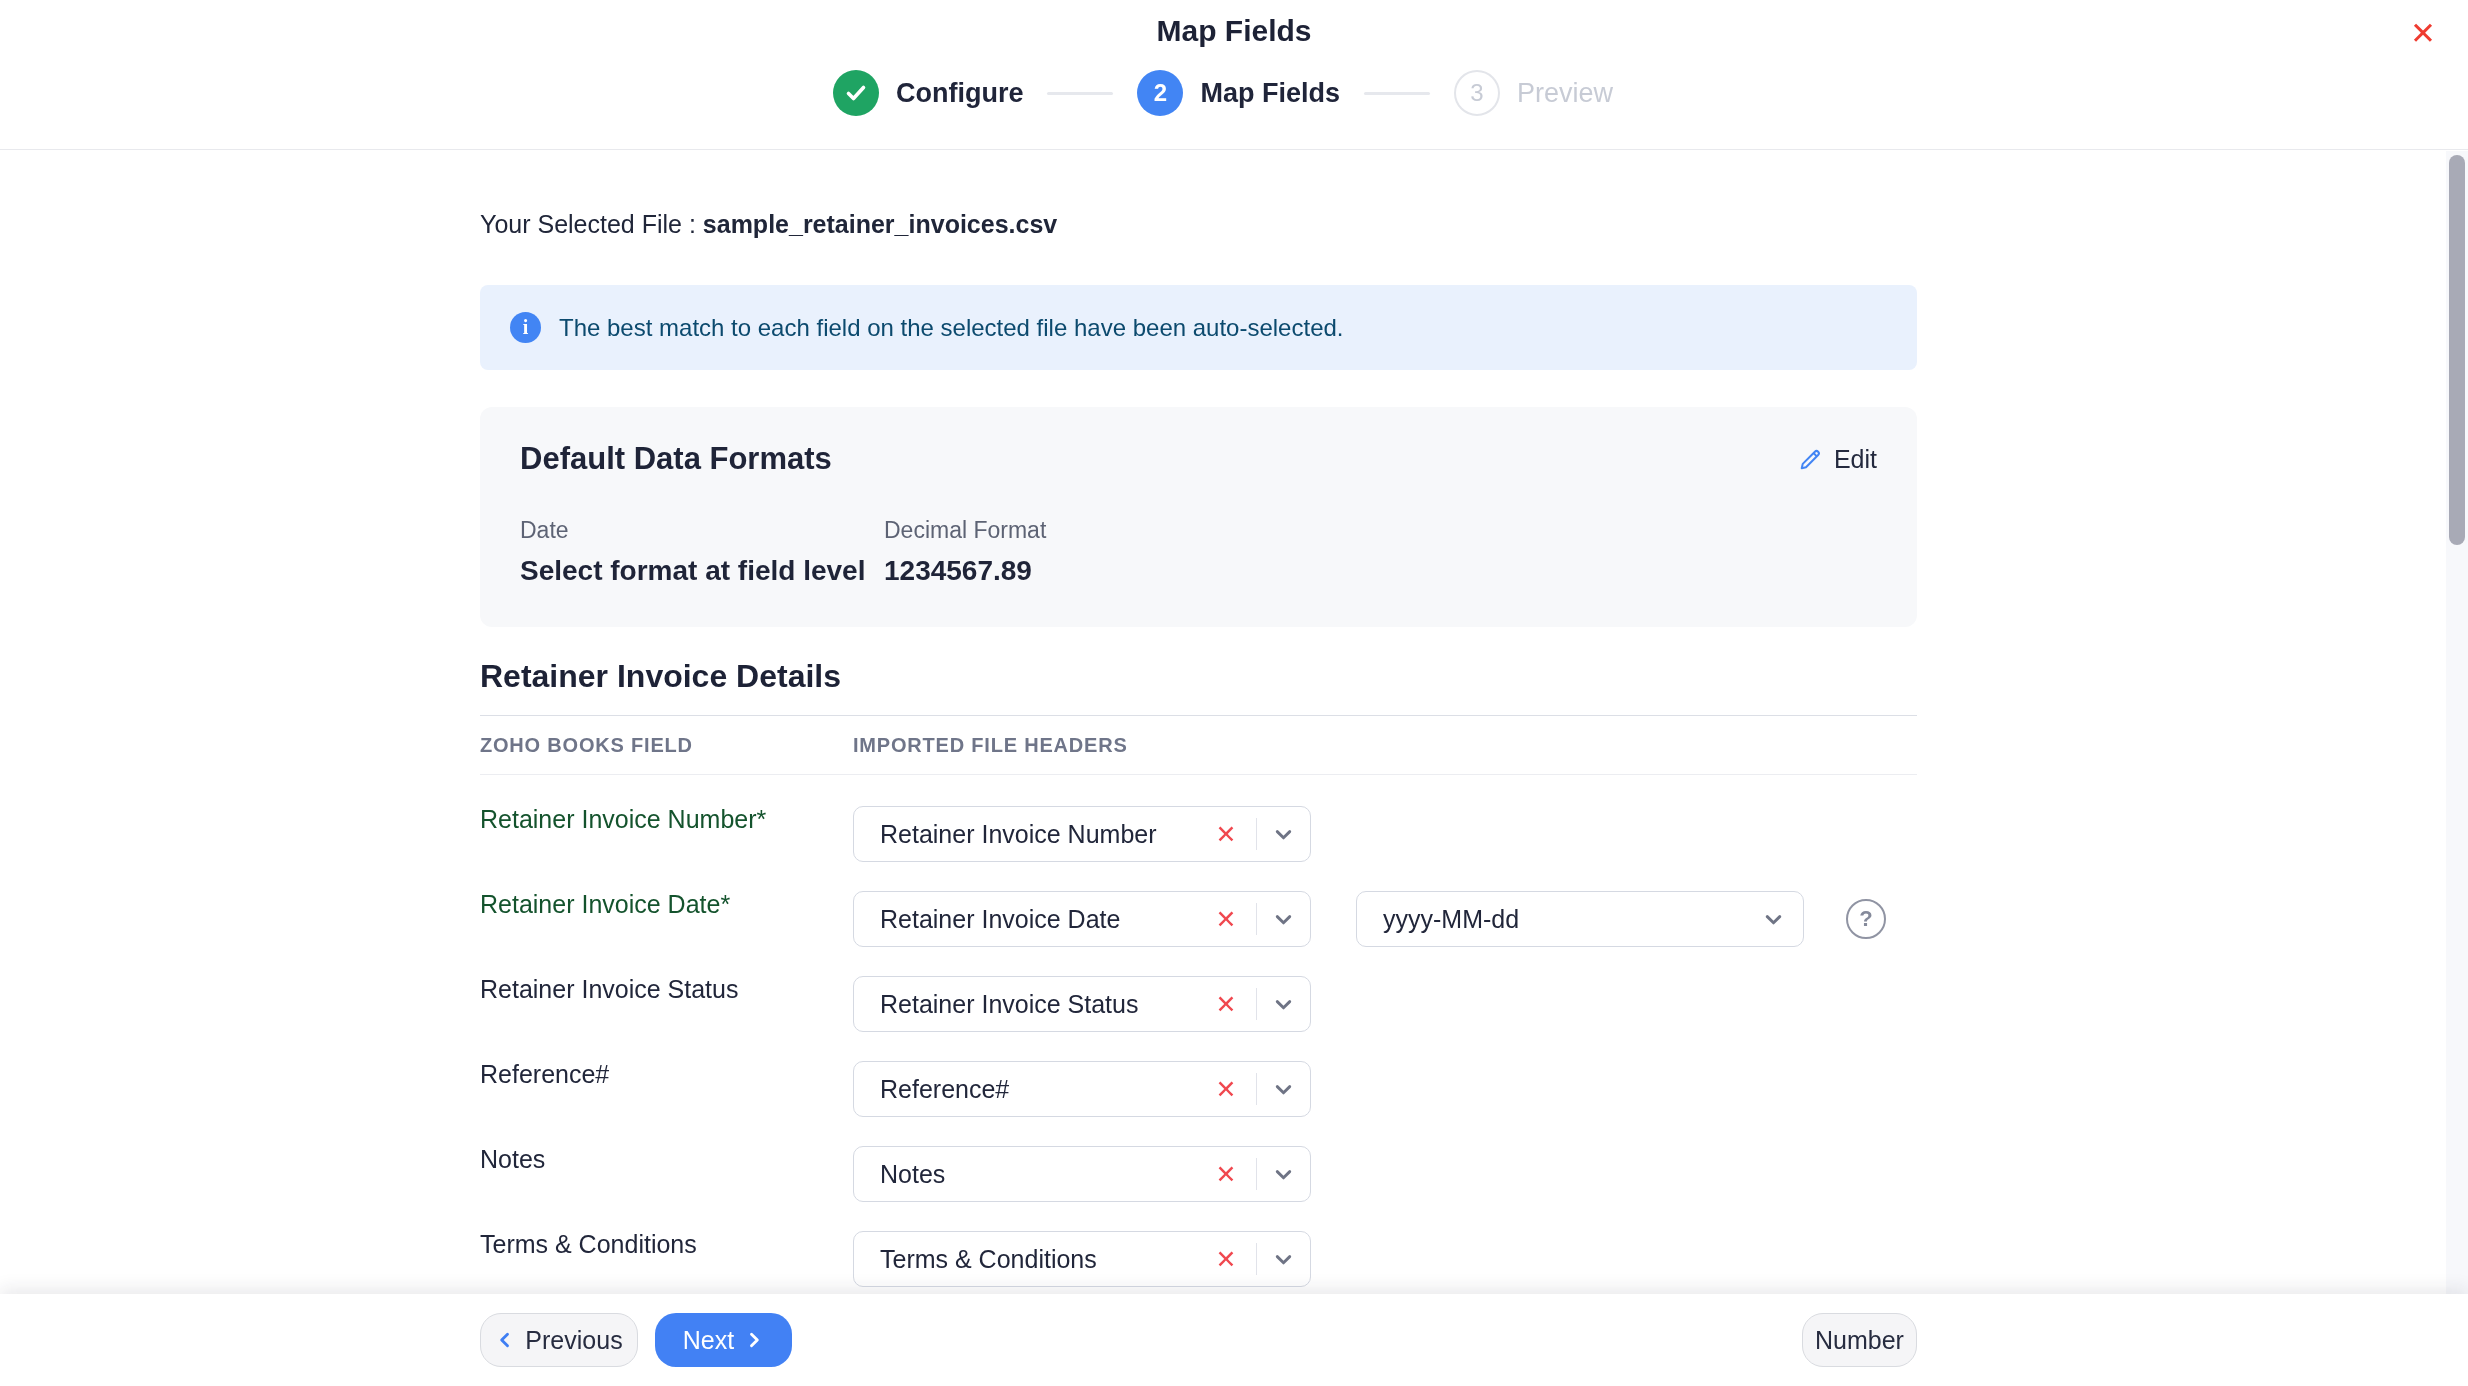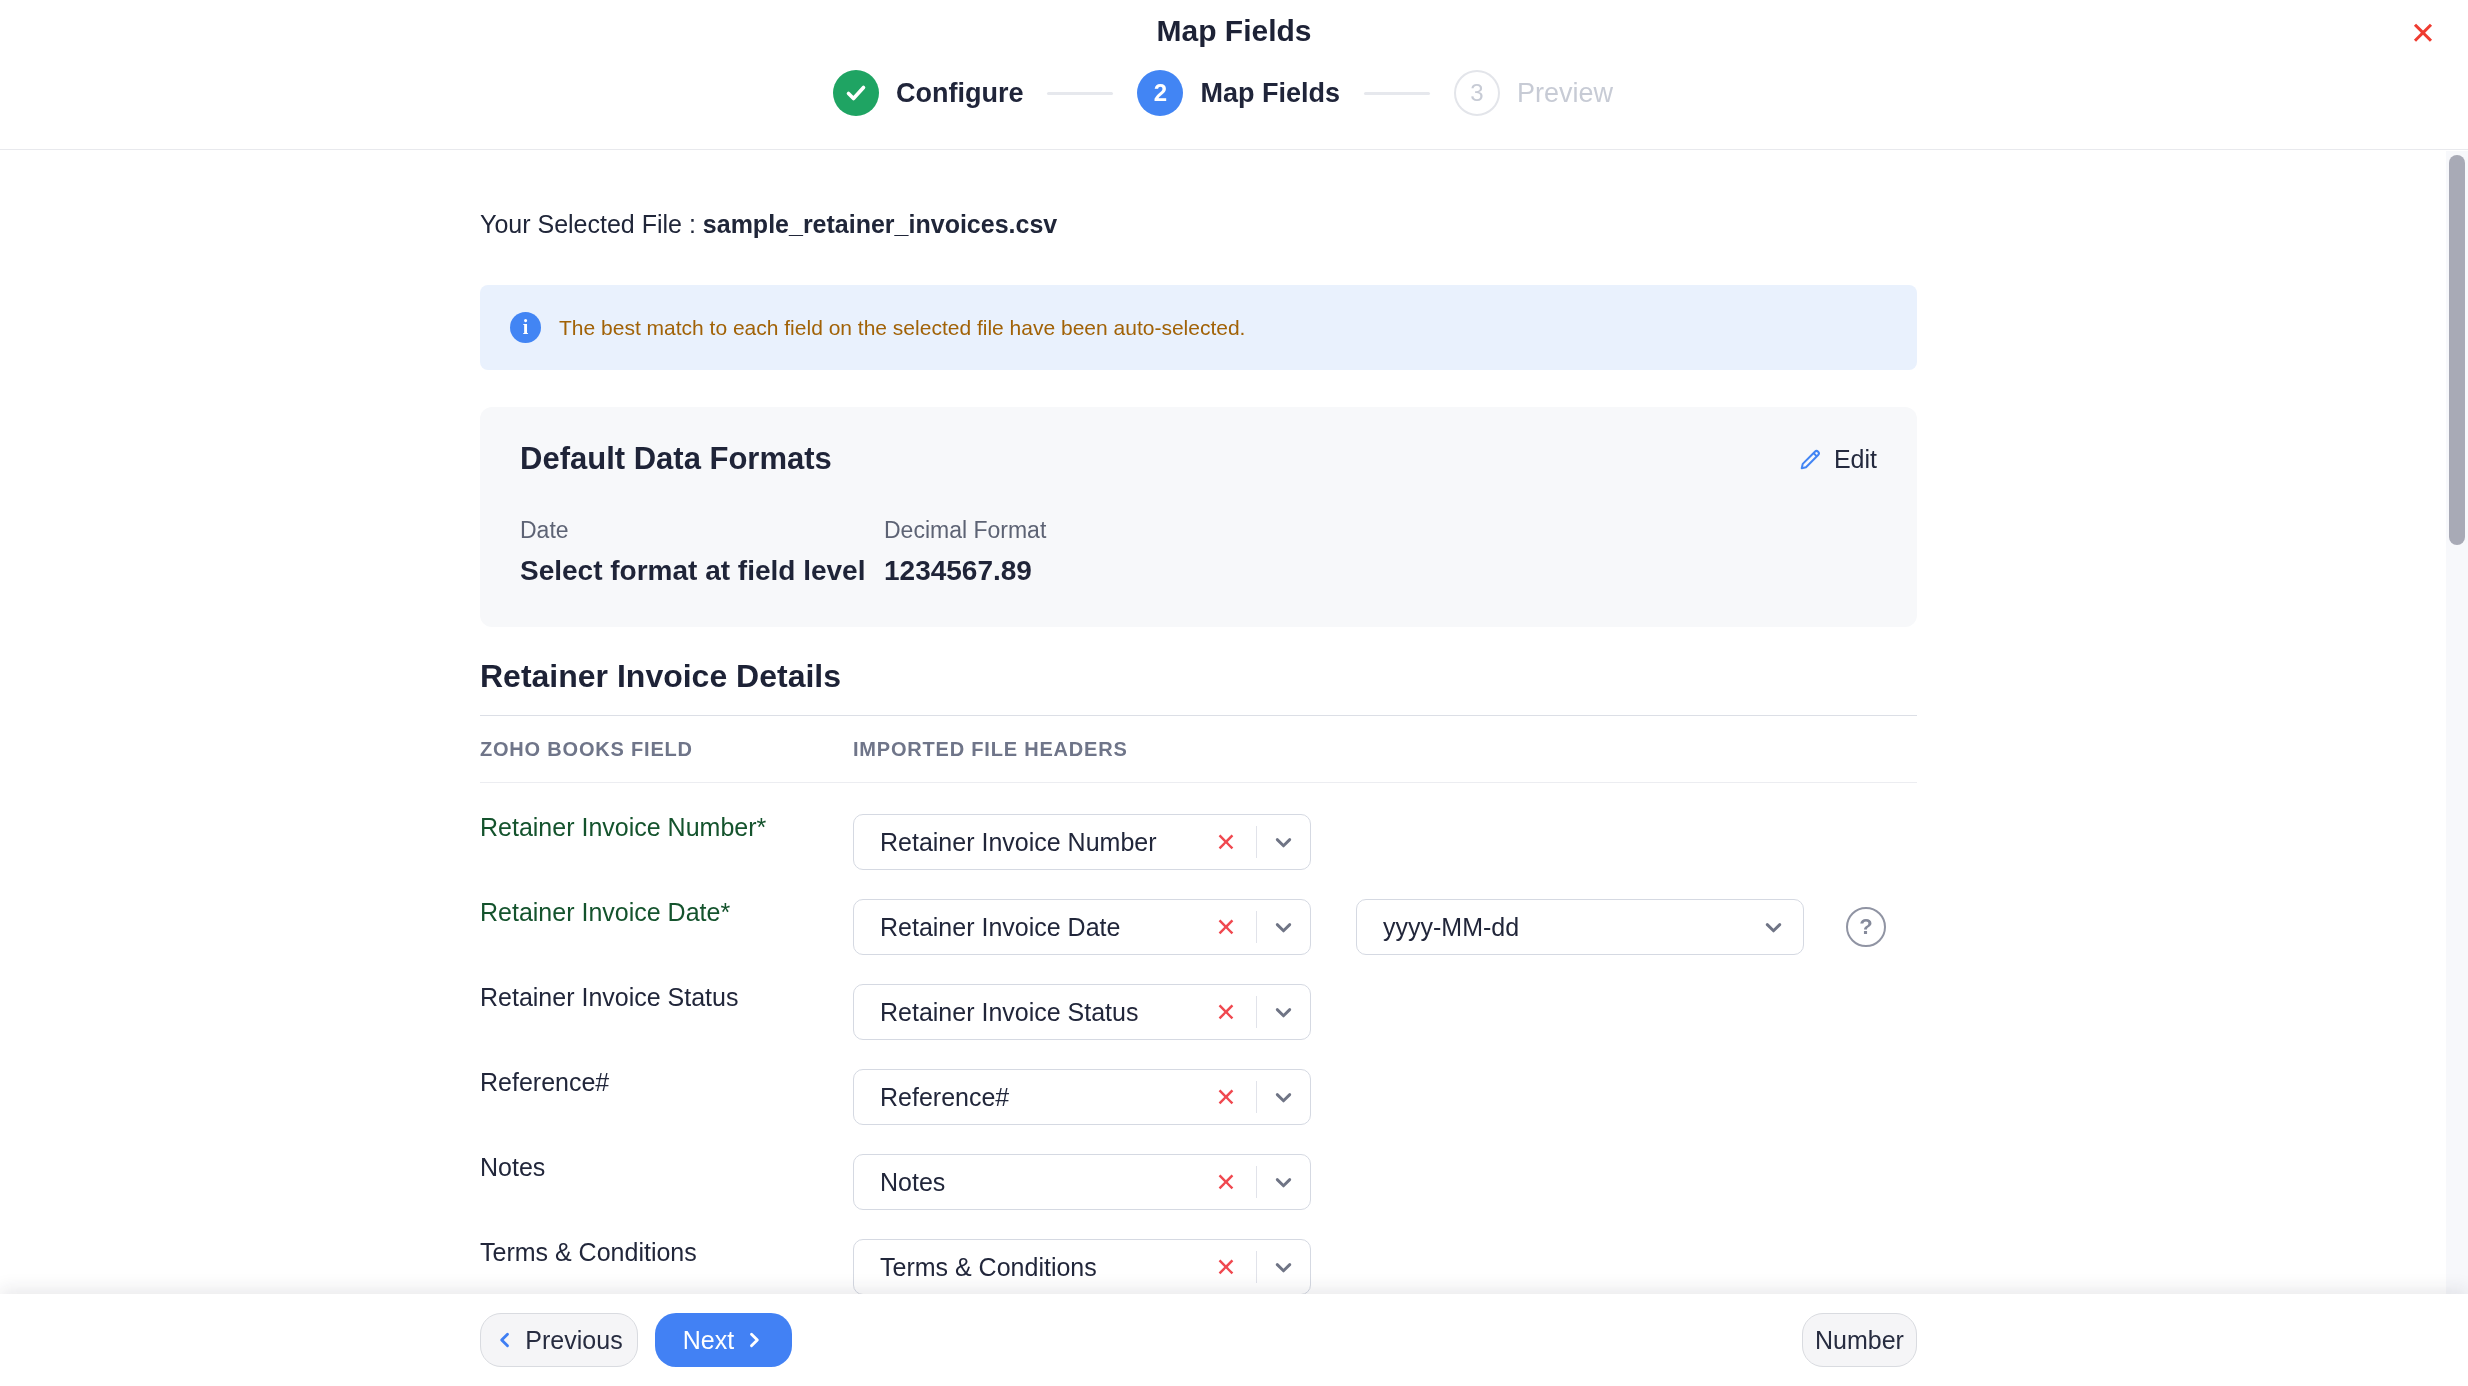--- a/index.html
+++ b/index.html
@@ -28,35 +28,35 @@
   .content { position:absolute; left:480px; top:151px; width:1437px; z-index:1; }
 
   .file-line { margin-top:58px; font-size:25px; line-height:30px; color:#202639; }
   .file-line b { font-weight:700; }
 
   .banner { margin-top:46px; height:85px; background:#e9f1fd; border-radius:8px;
     display:flex; align-items:center; padding:0 30px; gap:18px; }
   .info-icon { width:31px; height:31px; border-radius:50%; background:#4285f4; color:#fff;
     font-size:20px; font-weight:700; display:flex; align-items:center; justify-content:center;
     font-family:"Liberation Serif","DejaVu Serif",serif; flex:none; }
-  .banner-text { font-size:21px; color:#a16207; }
+  .banner-text { font-size:24px; color:#0c4a6e; }
 
   .panel { margin-top:37px; height:220px; background:#f7f8fa; border-radius:12px;
     padding:34px 40px; }
   .panel-head { display:flex; justify-content:space-between; align-items:center; }
   .panel-title { font-size:31px; font-weight:700; color:#1f2438; }
   .edit-link { display:flex; align-items:center; gap:10px; font-size:25px; color:#242a3e; cursor:pointer; }
   .panel-grid { display:flex; margin-top:40px; }
   .panel-item { width:364px; }
   .panel-item .p-label { font-size:23px; color:#5d6374; }
   .panel-item .p-value { margin-top:11px; font-size:28px; font-weight:700; color:#1f2438; }
 
   .section-title { margin-top:32px; font-size:32px; line-height:34px; font-weight:700; color:#1d2236; }
 
-  .thead { margin-top:22px; height:68px; border-top:1px solid #dcdfe6; border-bottom:1px solid #ecedf1;
+  .thead { margin-top:22px; height:60px; border-top:1px solid #dcdfe6; border-bottom:1px solid #ecedf1;
     display:grid; grid-template-columns:373px 1fr; align-items:center; }
   .th { font-size:20px; font-weight:600; letter-spacing:.8px; color:#6f7589; }
 
   .rows { padding-top:31px; }
   .map-row { display:flex; align-items:center; height:56px; margin-bottom:29px; }
   .row-label { width:373px; flex:none; font-size:25px; color:#21263a;
     transform:translateY(-15px); padding-right:20px; }
   .row-label.required { color:#14532d; }
 
   .select { width:458px; height:56px; background:#fff; border:1.5px solid #d5d9e2;

